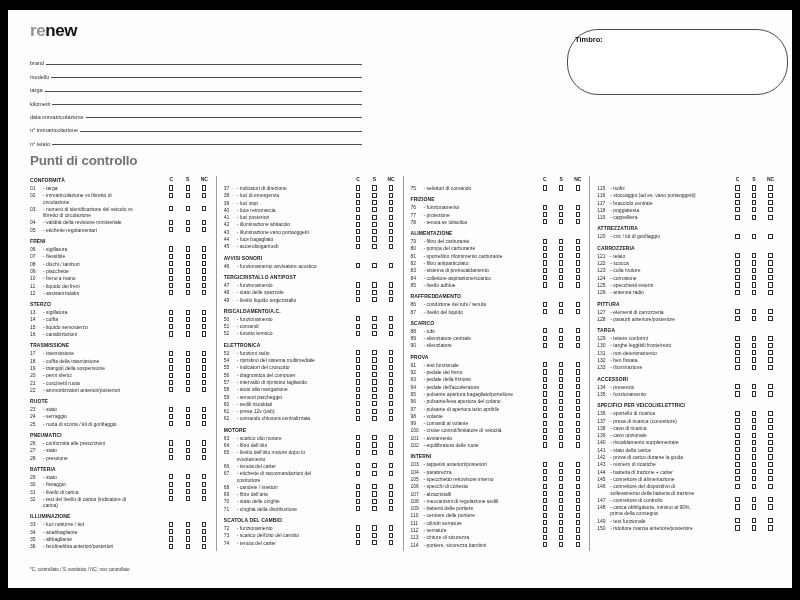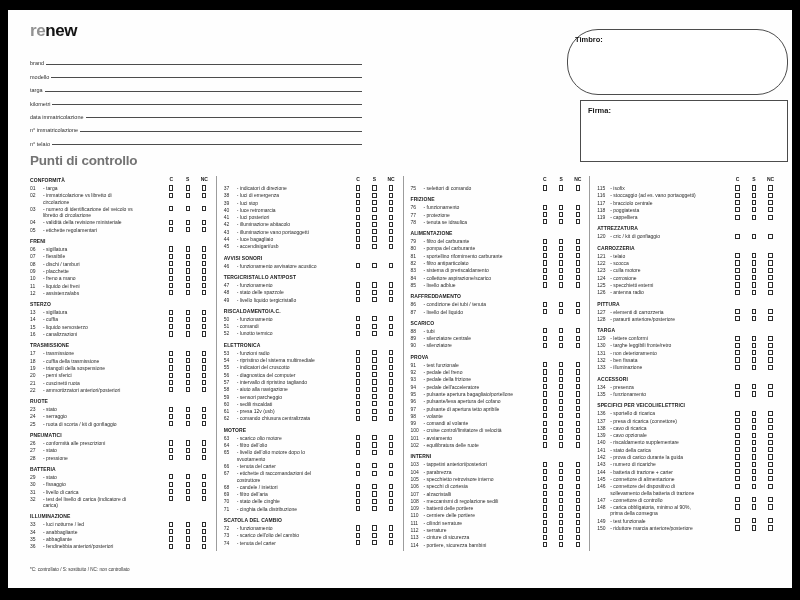--- a/index.html
+++ b/index.html
@@ -81,23 +81,20 @@
     </div>
     <div class="frow">
       <span class="flabel">n° telaio</span>
       <span class="fline"></span>
     </div>
   </div>
 
   <div id="timbro" class="stamp">
     <div class="slabel">Timbro:</div>
   </div>
-  <div id="firma" class="stamp">
-    <div class="slabel">Firma:</div>
-  </div>
 
   <div id="title">Punti di controllo</div>
 
   <div id="checklist">
       <div class="col">
         <div class="cbx-head">
           <span class="hcell">C</span>
           <span class="hcell">S</span>
           <span class="hcell">NC</span>
         </div>

